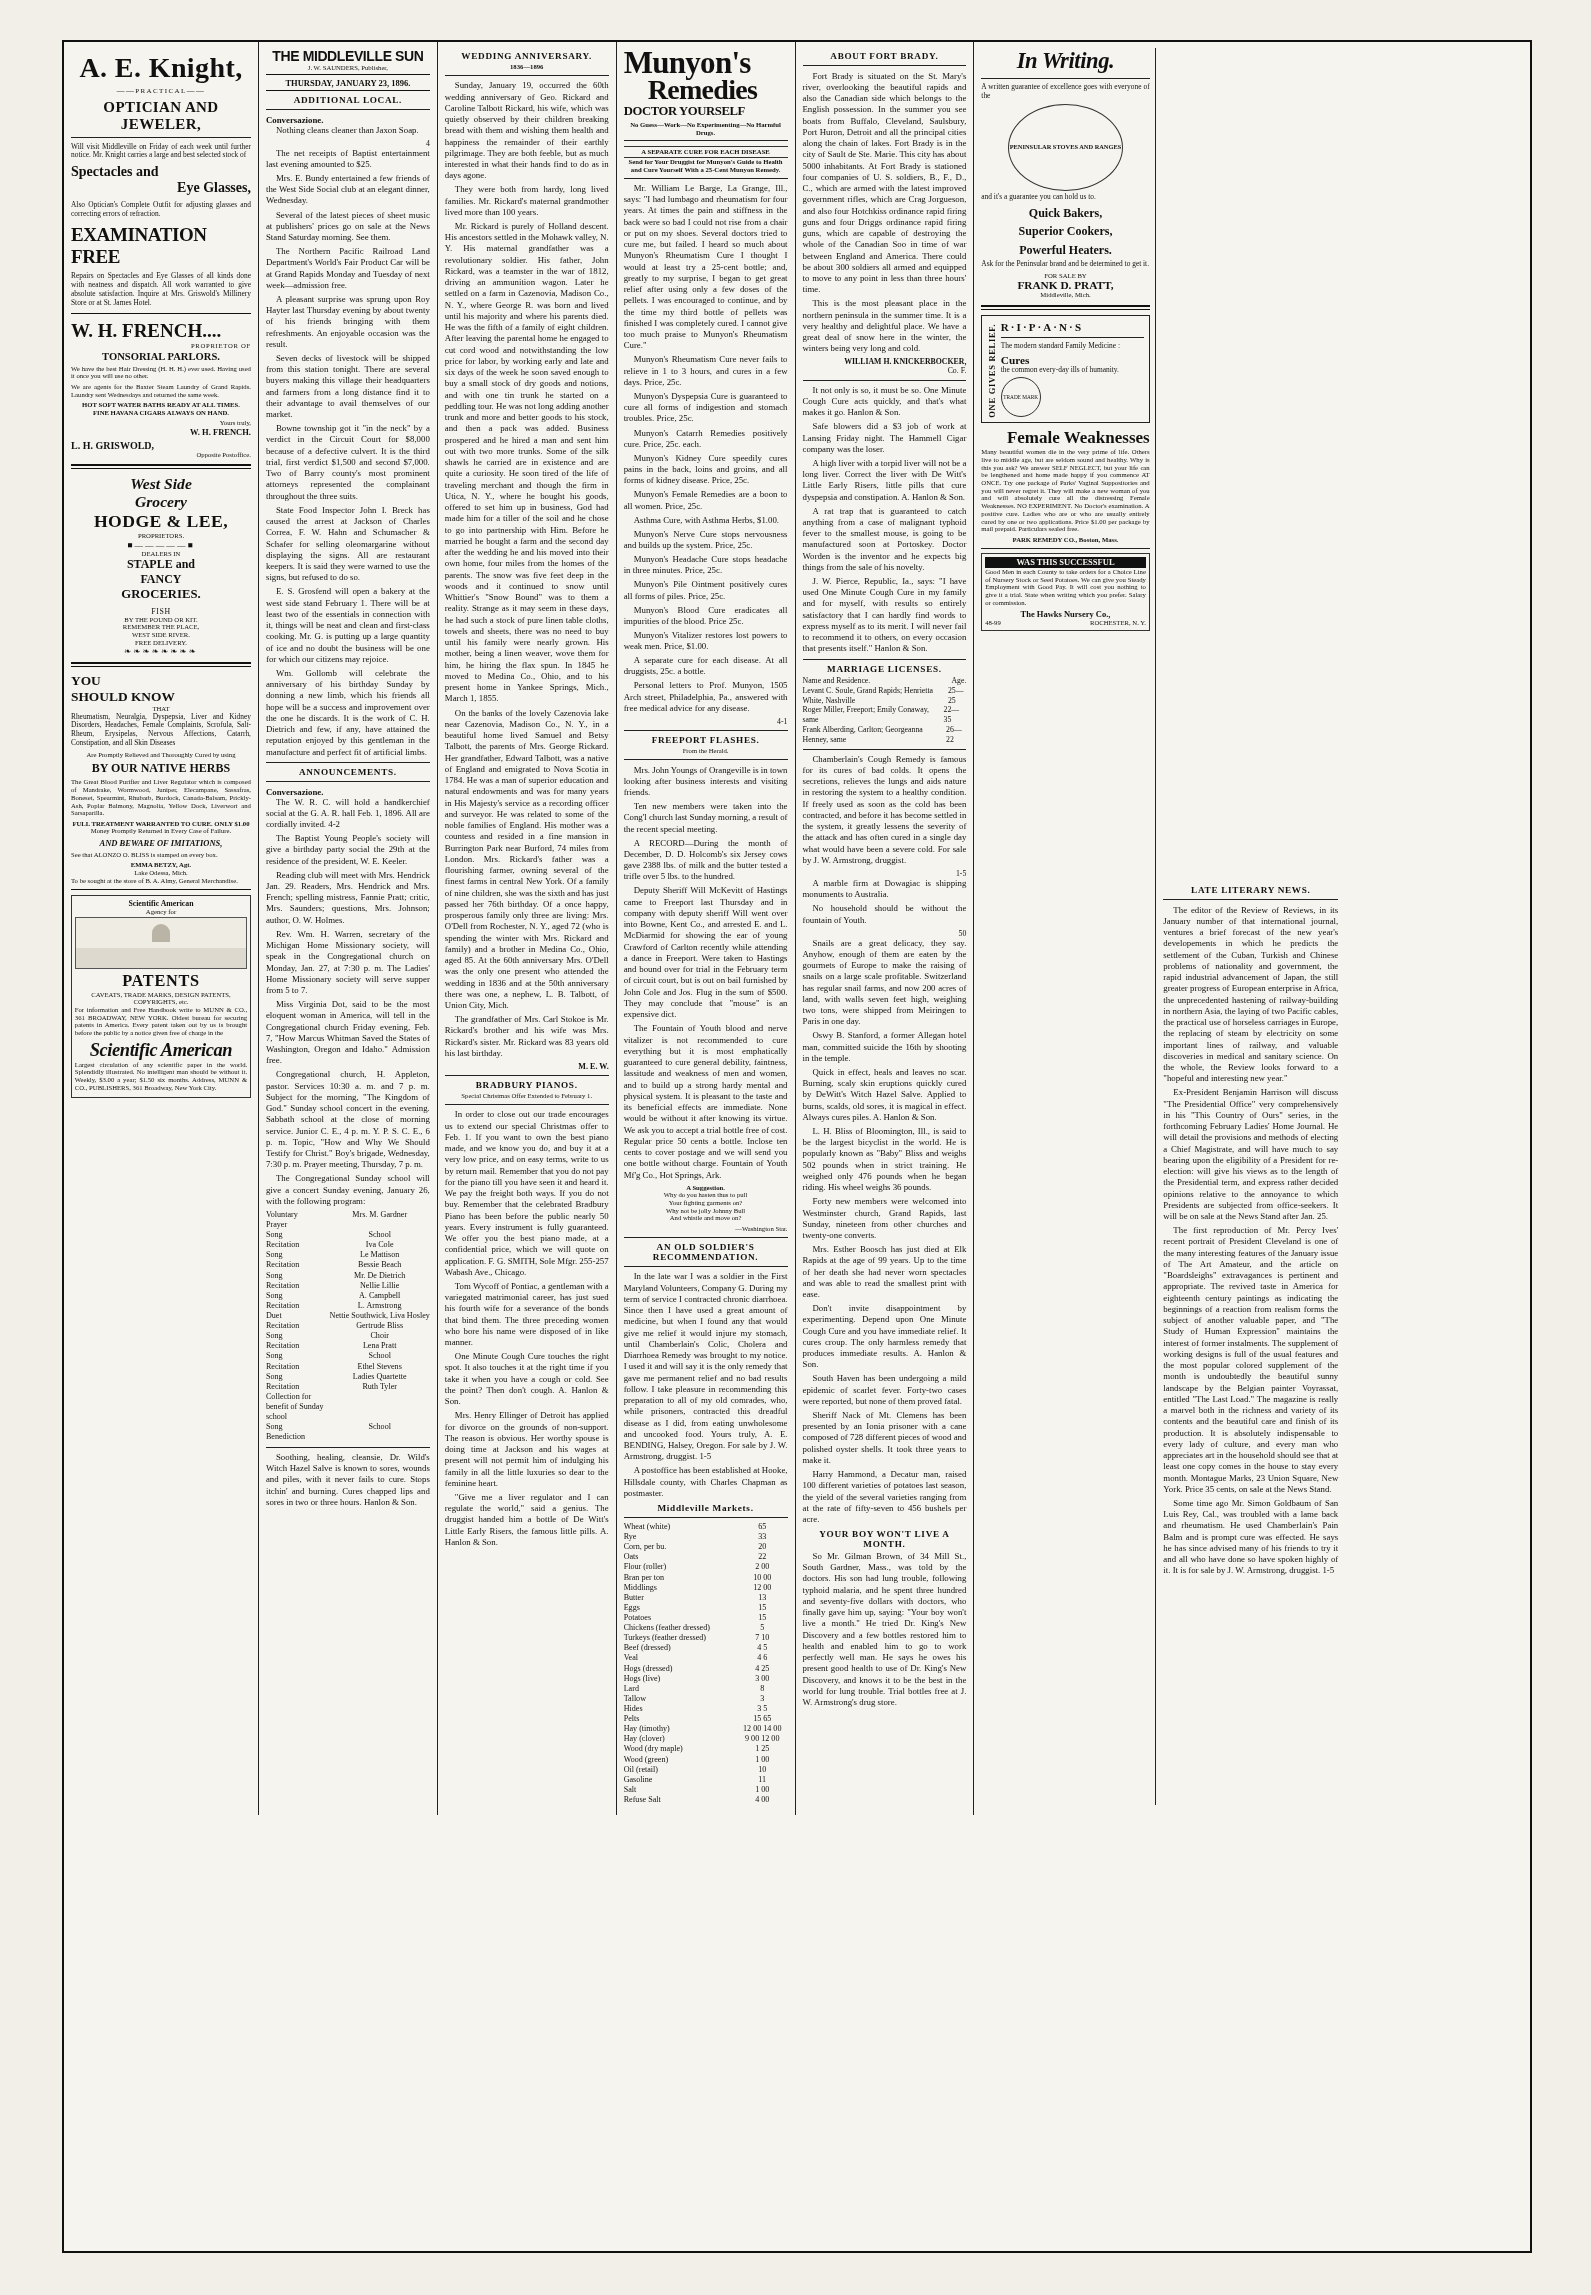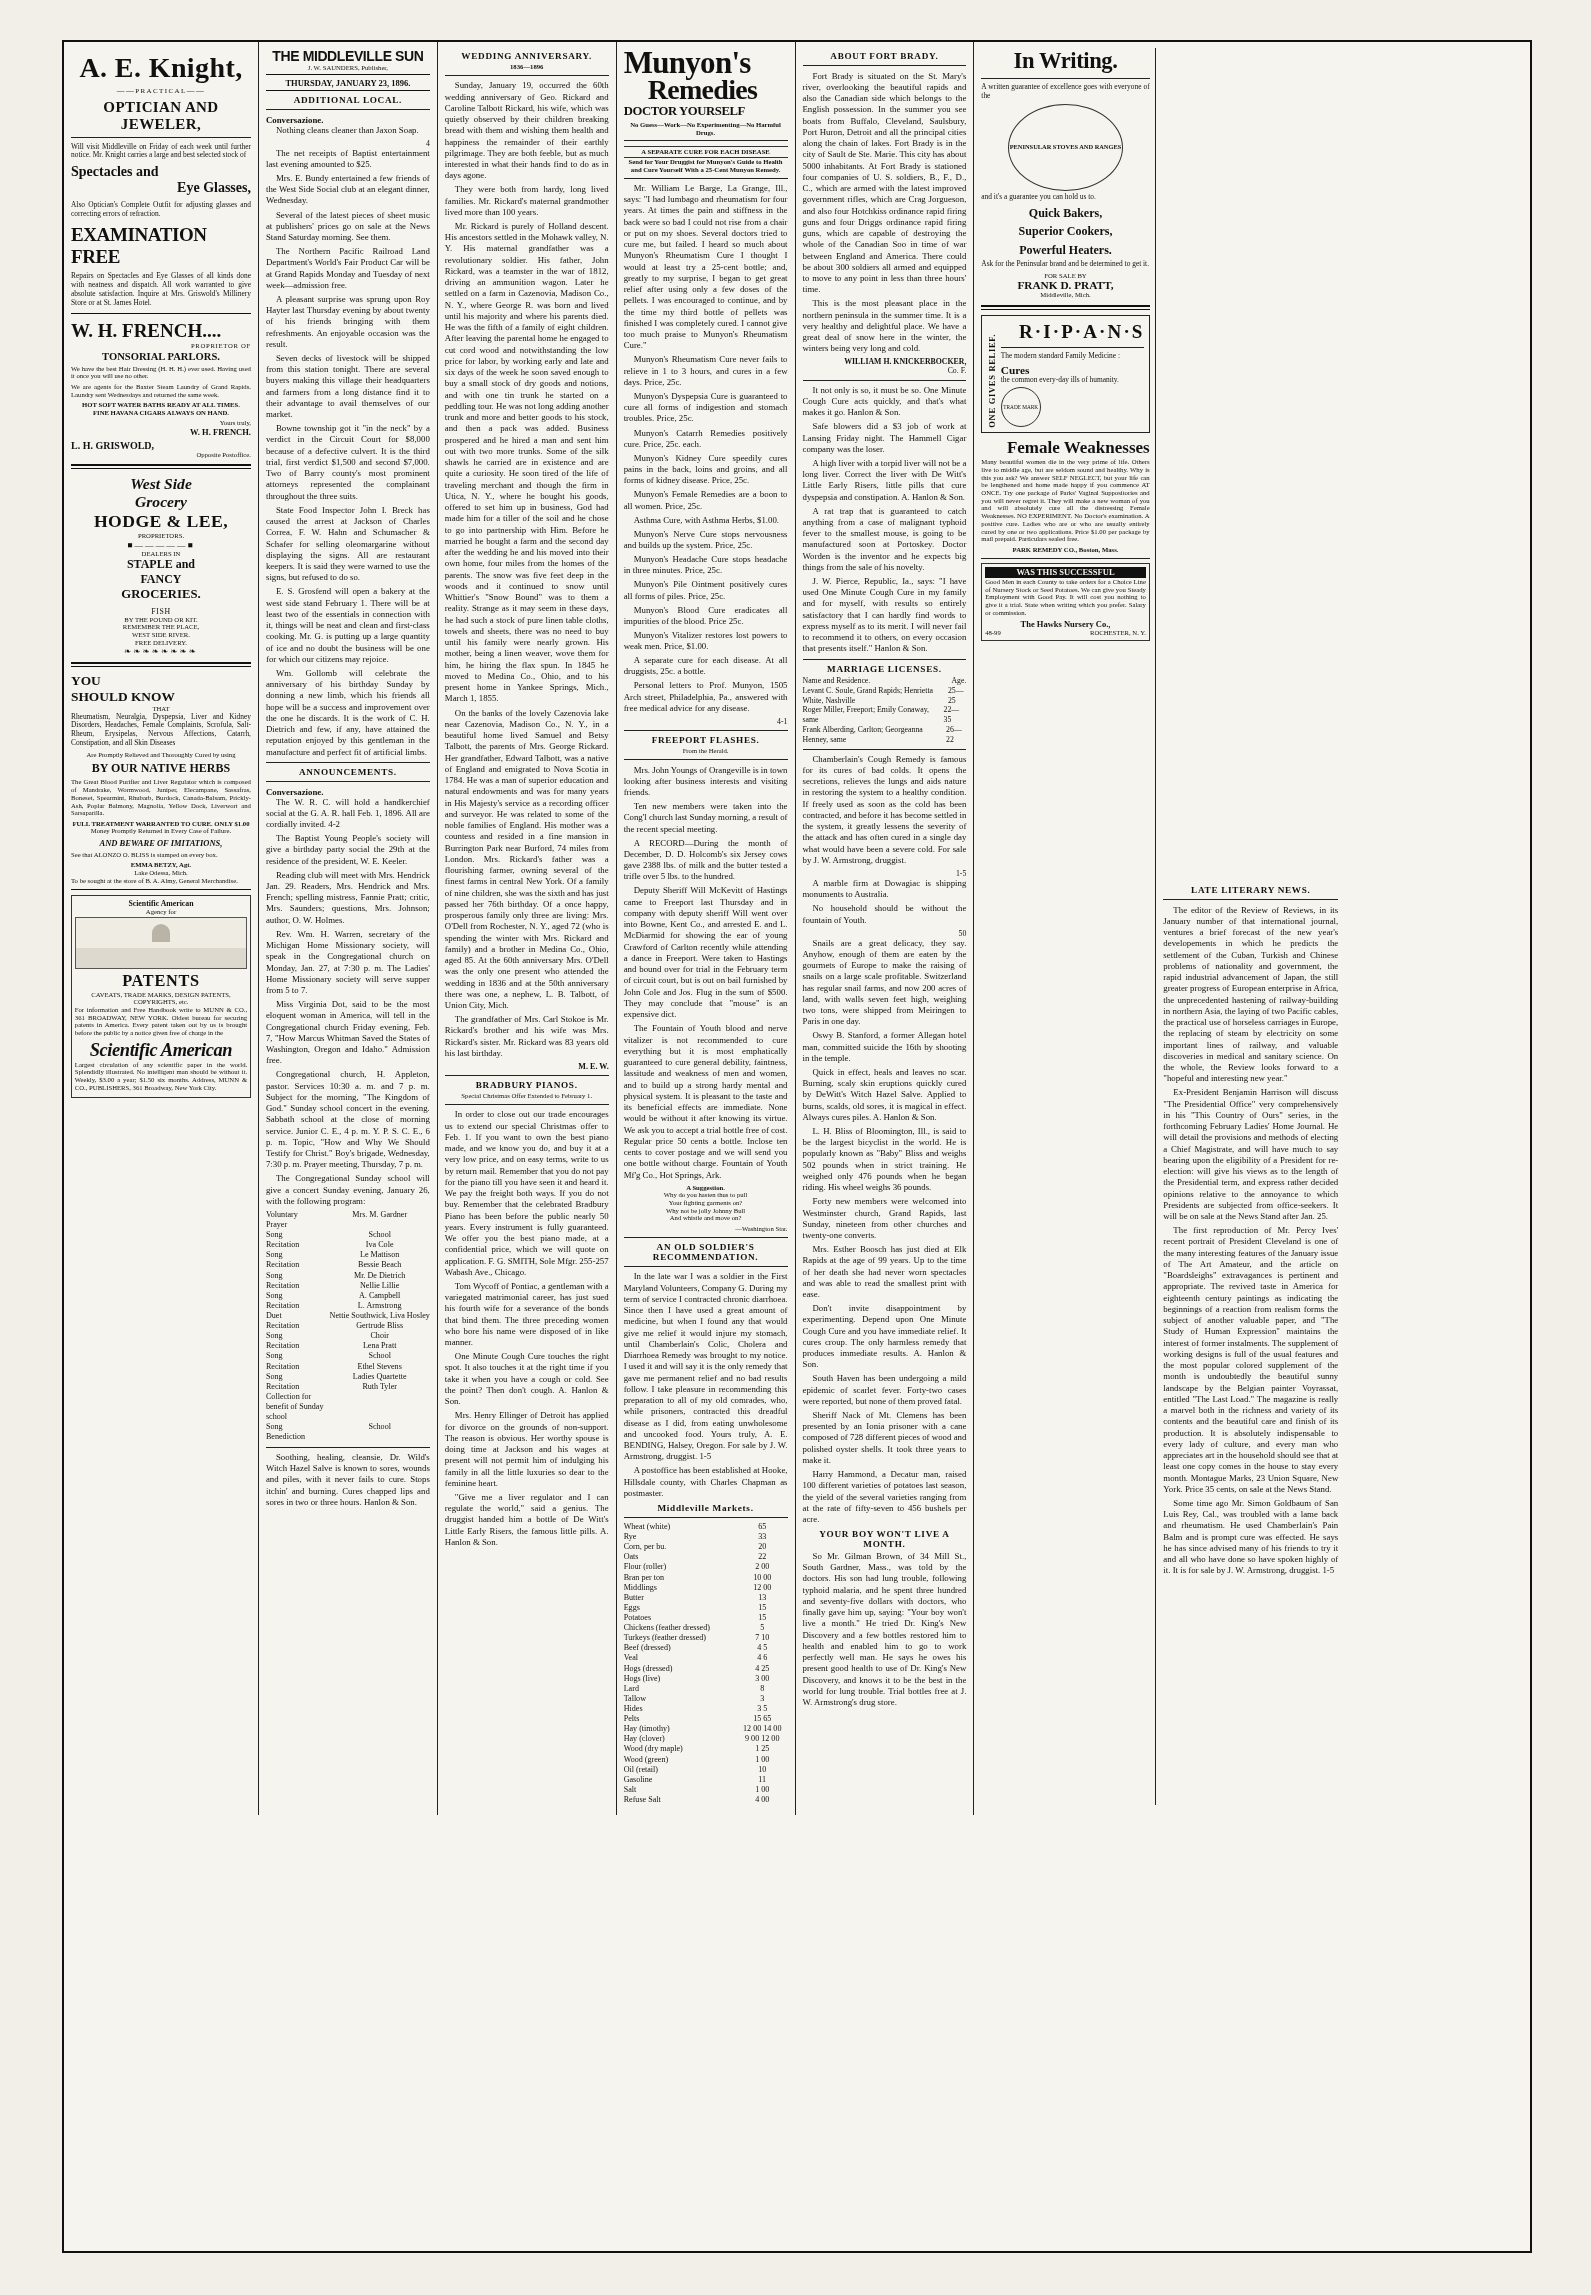--- a/index.html
+++ b/index.html
@@ -22,30 +22,30 @@
   .rule-thin{border:0;border-top:0.7px solid #222;margin:4.2px 0;}
   .rule-mid{border:0;border-top:1.4px solid #111;margin:5px 0;}
   .rule-dbl{border:0;border-top:2.1px solid #111;border-bottom:0.7px solid #111;height:2.1px;margin:5.7px 0;}
   .tiny{font-size:7.4px;line-height:1.2;}
   .xtiny{font-size:6.7px;line-height:1.15;}
   .head4{font-size:9.2px;font-weight:bold;text-align:center;margin:3.5px 0 2.1px 0;letter-spacing:0.7px;}
   .dash{text-align:center;font-size:7.8px;letter-spacing:1.4px;margin:2.1px 0;}
   .sun-title{font-size:14px;font-weight:bold;text-align:center;letter-spacing:-0.4px;font-family:Liberation Sans, sans-serif;}
   .munyon{font-size:31px;font-weight:bold;line-height:0.95;letter-spacing:-0.7px;}
   .munyon2{font-size:28px;font-weight:bold;line-height:0.95;letter-spacing:-0.7px;margin-left:24px;}
-  .inwriting{font-size:22.6px;font-weight:bold;text-align:center;letter-spacing:-0.4px;}
+  .inwriting{font-size:22.6px;font-weight:bold;text-align:center;letter-spacing:-0.4px;font-style:italic;}
   .ad-title{font-size:15px;font-weight:bold;text-align:center;letter-spacing:0.4px;margin:4.2px 0 2.8px;}
   .ad-title2{font-size:12px;font-weight:bold;text-align:center;margin:3.5px 0 2.1px;}
   .market td{font-size:8.1px;padding:0;line-height:1.25;}
   .market table{width:100%;border-collapse:collapse;}
   .market .n{text-align:center;white-space:nowrap;}
   .sig{text-align:right;font-size:8.5px;font-weight:bold;}
   .center-b{text-align:center;font-weight:bold;}
   .ripans{border:1.4px solid #222;padding:4.2px;margin:4.2px 0;}
-  .ripans .word{font-size:19px;font-weight:bold;text-align:right;letter-spacing:2.1px;}
+  .ripans .word{font-size:11px;font-weight:bold;text-align:left;letter-spacing:2.1px;}
   .vert{writing-mode:vertical-rl;transform:rotate(180deg);font-size:8.5px;font-weight:bold;letter-spacing:0.7px;}
   .circle-sm{border:1.1px solid #333;border-radius:50%;width:38px;height:38px;display:flex;align-items:center;justify-content:center;font-size:5.3px;text-align:center;line-height:1;}
   .capitol{height:50px;border:0.7px solid #555;background:
      linear-gradient(to top,#ddd9cf 0 40%,#efece3 40% 100%);
      position:relative;margin:1.4px 0;}
   .capitol:after{content:"";position:absolute;left:50%;top:5.7px;width:18.4px;height:18.4px;margin-left:-9.2px;border-radius:50% 50% 0 0;background:#b9b4a6;}
   .fish{font-size:7.8px;text-align:center;letter-spacing:0.7px;}
   .ornament{text-align:center;font-size:8.5px;letter-spacing:2.1px;}
   .bold{font-weight:bold;}
   .sunhead-box{border-bottom:1.4px solid #111;padding-bottom:2.8px;margin-bottom:2.8px;}

